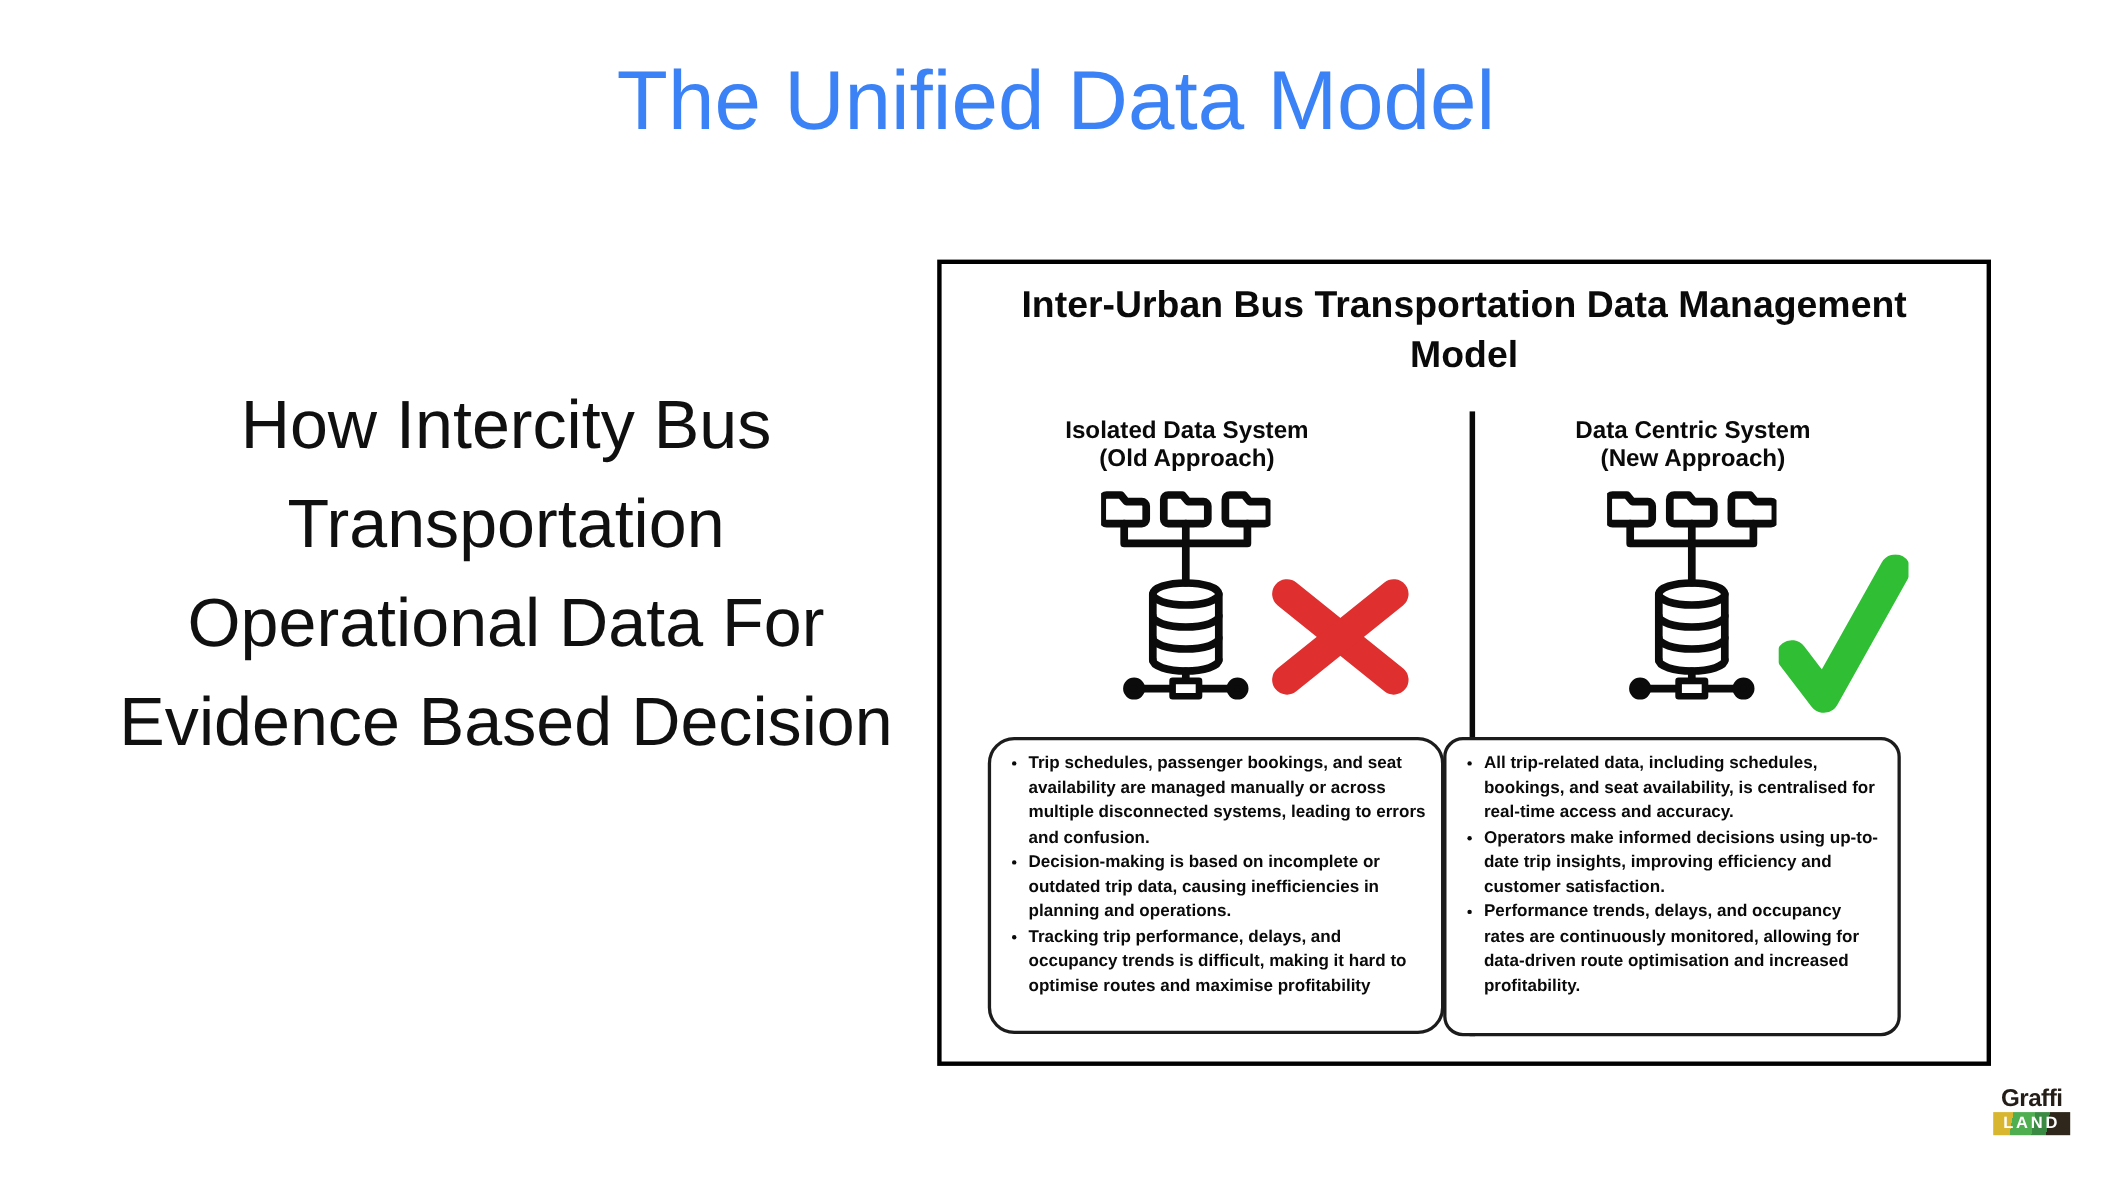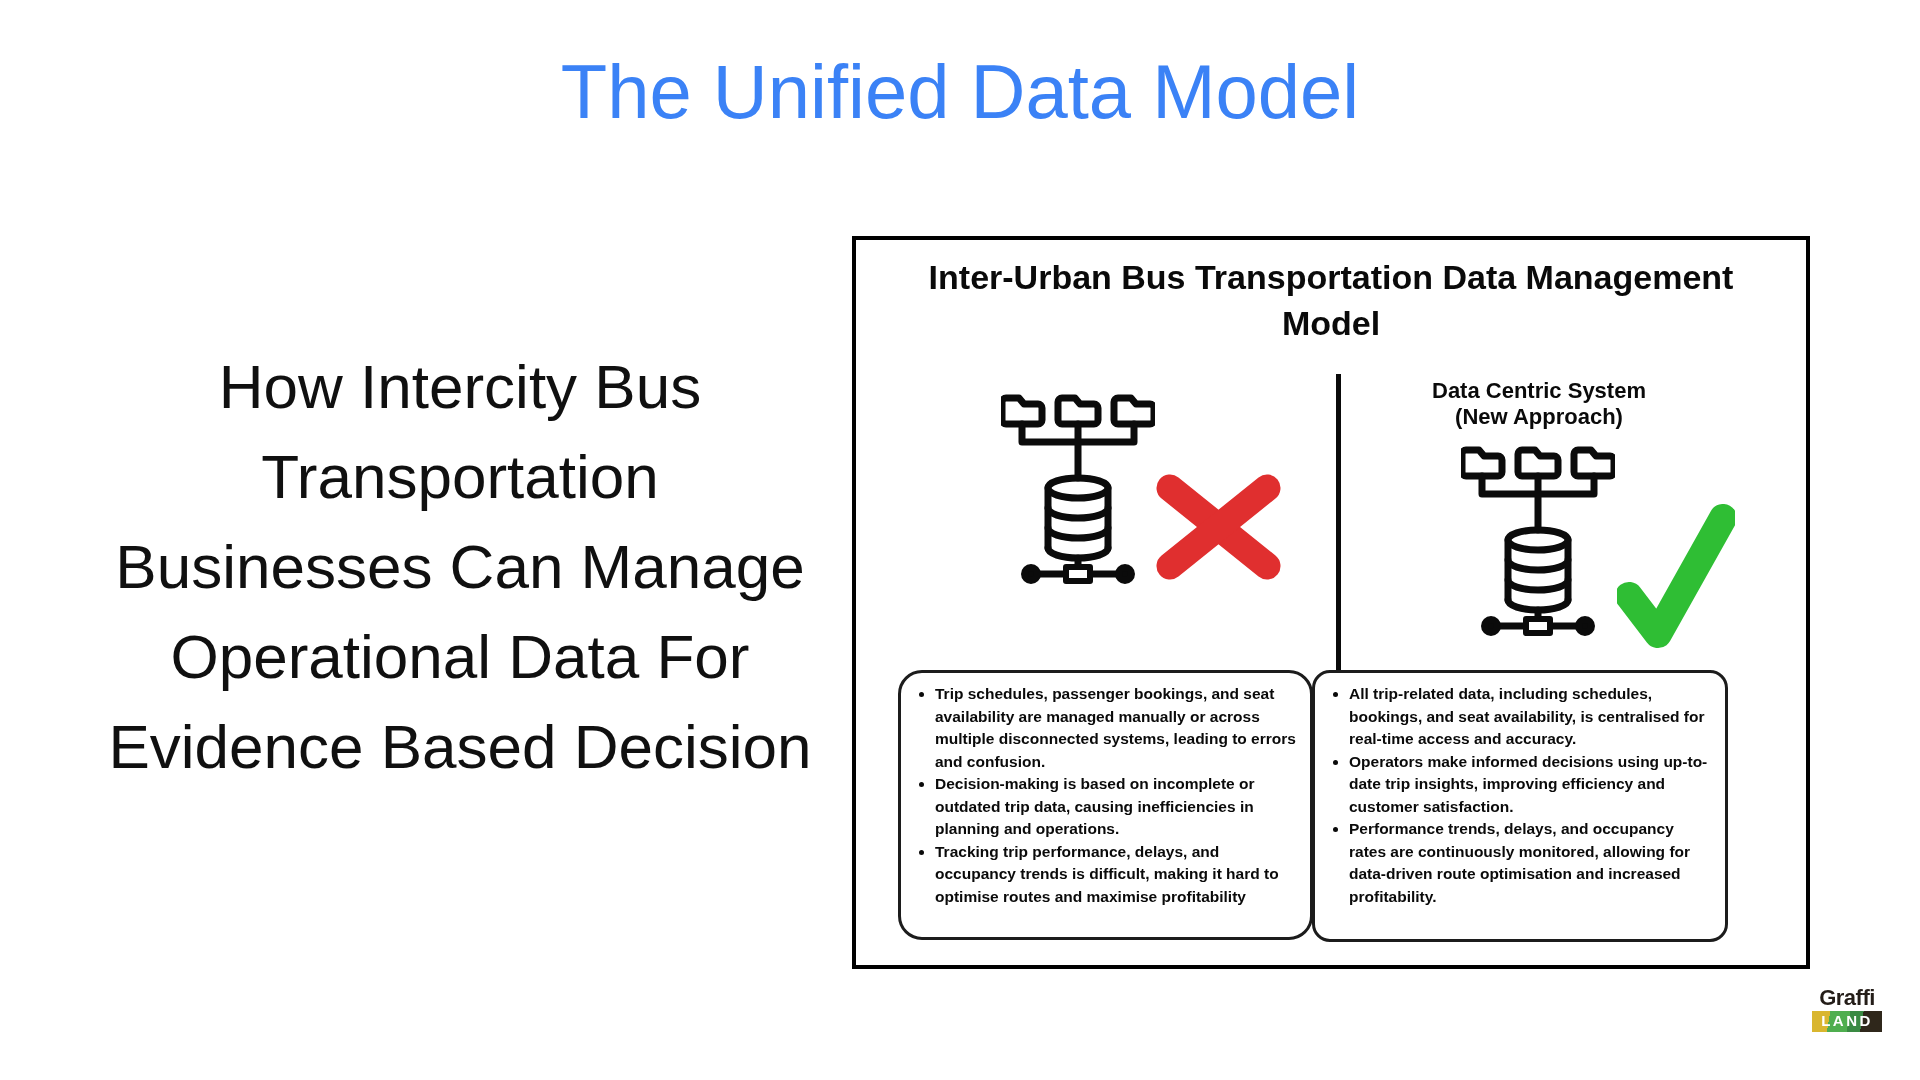--- a/index.html
+++ b/index.html
@@ -61,32 +61,33 @@
 </head>
 <body>
 
 <div class="stage">
 
   <div class="slide-title">The Unified Data Model</div>
 
   <div class="intro-text">
     <div>How Intercity Bus</div>
     <div>Transportation</div>
-    <div>Businesses Can Manage</div>
     <div>Operational Data For</div>
     <div>Evidence Based Decision</div>
   </div>
 
   <div class="model-box">
 
     <div class="model-title">Inter-Urban Bus Transportation Data Management Model</div>
 
     <div class="divider"></div>
 
     <div class="col col-old">
+      <div class="col-heading">Isolated Data System</div>
+      <div class="col-subheading">(Old Approach)</div>
 
       <div class="art">
         <svg class="sys-icon" width="154" height="196" viewBox="0 0 154 196" fill="none" stroke="#0b0b0b" stroke-width="7" stroke-linecap="round" stroke-linejoin="round">
           <path d="M5,34 a4,4 0 0 1 -4,-4 V12 a4,4 0 0 1 4,-4 h13 l5,6 h14 a4,4 0 0 1 4,4 v12 a4,4 0 0 1 -4,4 z"></path>
           <path d="M61,34 a4,4 0 0 1 -4,-4 V12 a4,4 0 0 1 4,-4 h13 l5,6 h14 a4,4 0 0 1 4,4 v12 a4,4 0 0 1 -4,4 z"></path>
           <path d="M117,34 a4,4 0 0 1 -4,-4 V12 a4,4 0 0 1 4,-4 h13 l5,6 h14 a4,4 0 0 1 4,4 v12 a4,4 0 0 1 -4,4 z"></path>
           <path d="M21,34 V52 M133,34 V52 M21,52 H133 M77,34 V88"></path>
           <ellipse cx="77" cy="98" rx="30" ry="10"></ellipse>
           <path d="M47,98 V158 M107,98 V158"></path>
           <path d="M47,118 a30,10 0 0 0 60,0 M47,138 a30,10 0 0 0 60,0 M47,158 a30,10 0 0 0 60,0"></path>

